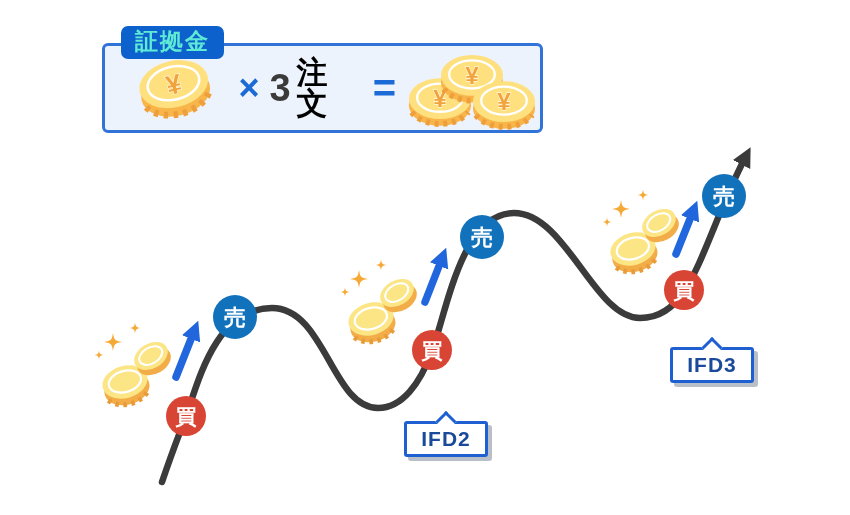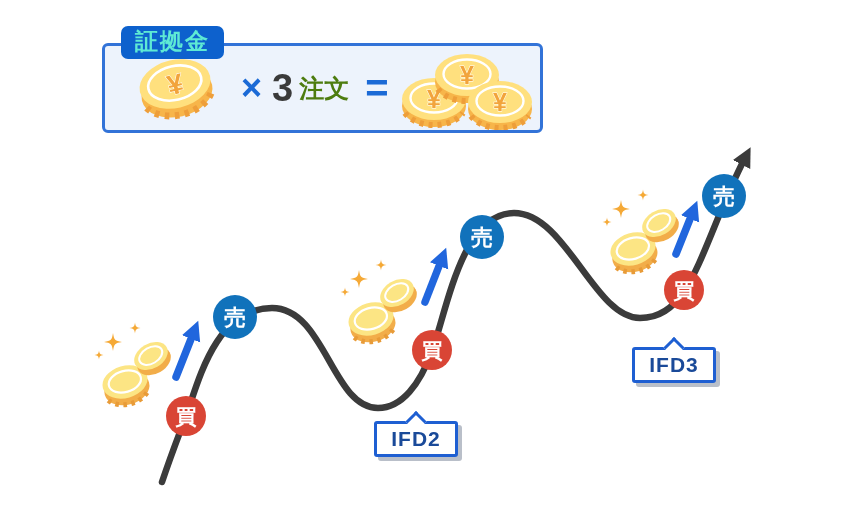--- a/index.html
+++ b/index.html
@@ -18,28 +18,28 @@
     background:#0d61cd;color:#5eead4;font-size:23px;font-weight:bold;letter-spacing:2px;
     padding:4px 14px 6px 14px;border-radius:7px;line-height:1;
   }
   .legend-row{
     display:flex;align-items:center;height:100%;padding-left:26px;box-sizing:border-box;
   }
   .op{color:#1b6ad6;font-weight:bold;line-height:1;}
   .op.mult{font-size:36px;margin-left:22px;}
   .op.eq{font-size:40px;margin-left:16px;margin-right:10px;}
   .num{color:#3a3a3a;font-weight:bold;font-size:38px;margin-left:10px;line-height:1;}
-  .unit{color:#4d7c0f;font-weight:bold;font-size:25px;margin-left:6px;line-height:1;}
+  .unit{color:#000000;font-weight:bold;font-size:31px;margin-left:6px;line-height:1;}
   
   .ifd-label{
     position:absolute;z-index:3;background:#ffffff;
     border:3px solid #1e5fd2;border-radius:3px;
     box-shadow:4px 4px 0 #b9bfc9;
     display:flex;align-items:center;justify-content:center;
-    font-size:21px;font-weight:bold;letter-spacing:1px;color:#1a4a99;box-sizing:border-box;
+    font-size:21px;font-weight:bold;letter-spacing:1px;color:#1a4a99;box-sizing:border-box;margin-left:38px;
   }
   .ifd-pointer{
     position:absolute;top:-10px;left:50%;width:15px;height:15px;background:#ffffff;
     border-left:3px solid #1e5fd2;border-top:3px solid #1e5fd2;box-sizing:border-box;
     transform:translateX(-50%) rotate(45deg);
   }
 </style>
 </head>
 <body>
 
@@ -151,21 +151,21 @@
           <ellipse cx="0" cy="7" rx="32" ry="21" fill="#f7b54a"></ellipse>
           <path d="M -29 14 A 32 21 0 0 0 29 14" stroke="#ee9e3a" stroke-width="6" stroke-dasharray="4 5" fill="none"></path>
           <ellipse cx="0" cy="0" rx="32" ry="21" fill="#ffe07e"></ellipse>
           <ellipse cx="0" cy="-1" rx="23.5" ry="14.5" fill="none" stroke="#ffffff" stroke-width="2.4"></ellipse>
           <text x="0" y="9" text-anchor="middle" font-size="25" font-weight="bold" fill="#f2a43c" stroke="#ffffff" stroke-width="1" paint-order="stroke">¥</text>
         </g>
       </svg>
     </div>
   </div>
 
-  <div class="ifd-label" style="left:374px;top:421px;width:84px;height:36px;">
+  <div class="ifd-label" style="left:366px;top:421px;width:84px;height:36px;">
     <span class="ifd-pointer"></span>
     <span>IFD2</span>
   </div>
   <div class="ifd-label" style="left:632px;top:347px;width:84px;height:36px;">
     <span class="ifd-pointer"></span>
     <span>IFD3</span>
   </div>
 
 </div>
 

